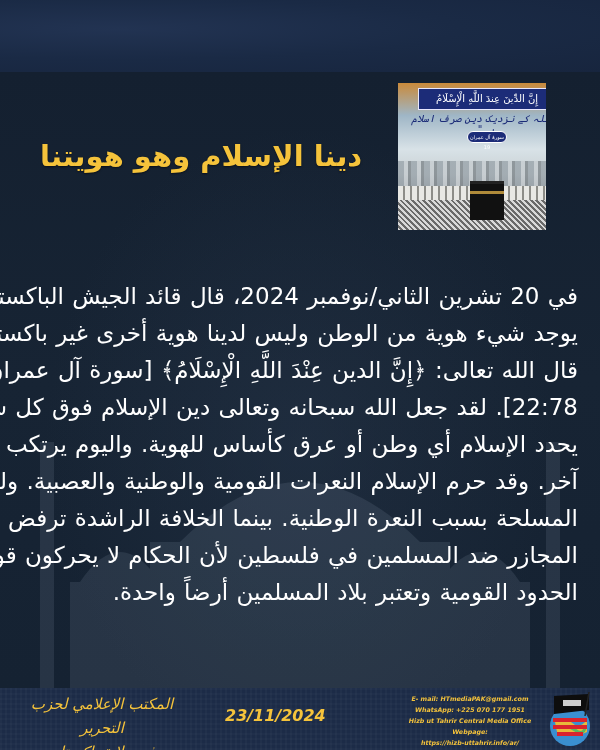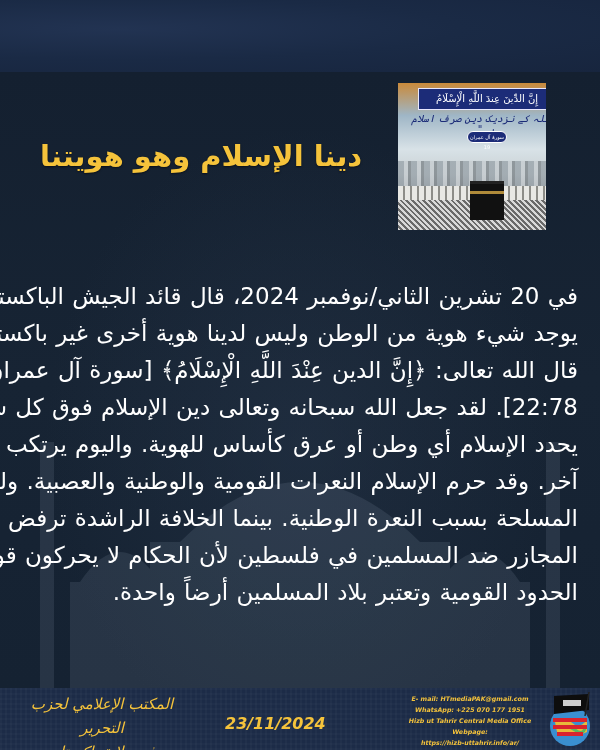--- a/index.html
+++ b/index.html
@@ -84,21 +84,21 @@
       #1c2b47;
     font-style: italic;
   }
   .office {
     position:absolute; left:22px; top:4px; width:160px;
     direction:rtl; text-align:center;
     color:#f5c33b; font-size:15px; line-height:24px;
   }
   .date {
     position:absolute; left:225px; top:16px; width:100px; text-align:center;
-    color:#f5c33b; font-weight:bold; font-size:16px; line-height:24px;margin-top:8px;
+    color:#f5c33b; font-weight:bold; font-size:16px; line-height:24px;
   }
   .contacts {
     position:absolute; left:400px; top:5px; width:140px; text-align:center;
     color:#f5c33b; font-size:6.3px; line-height:11px; font-weight:bold;
     font-family:"DejaVu Sans", sans-serif;
   }
   .logo {
     position:absolute; left:545px; top:4px; width:50px; height:56px;
   }
 </style>

